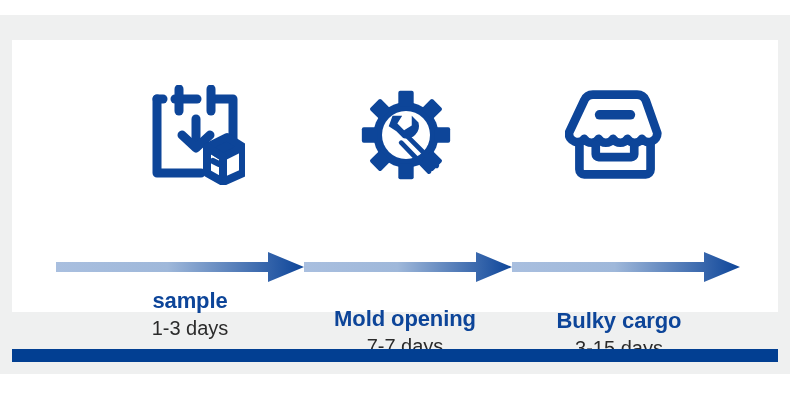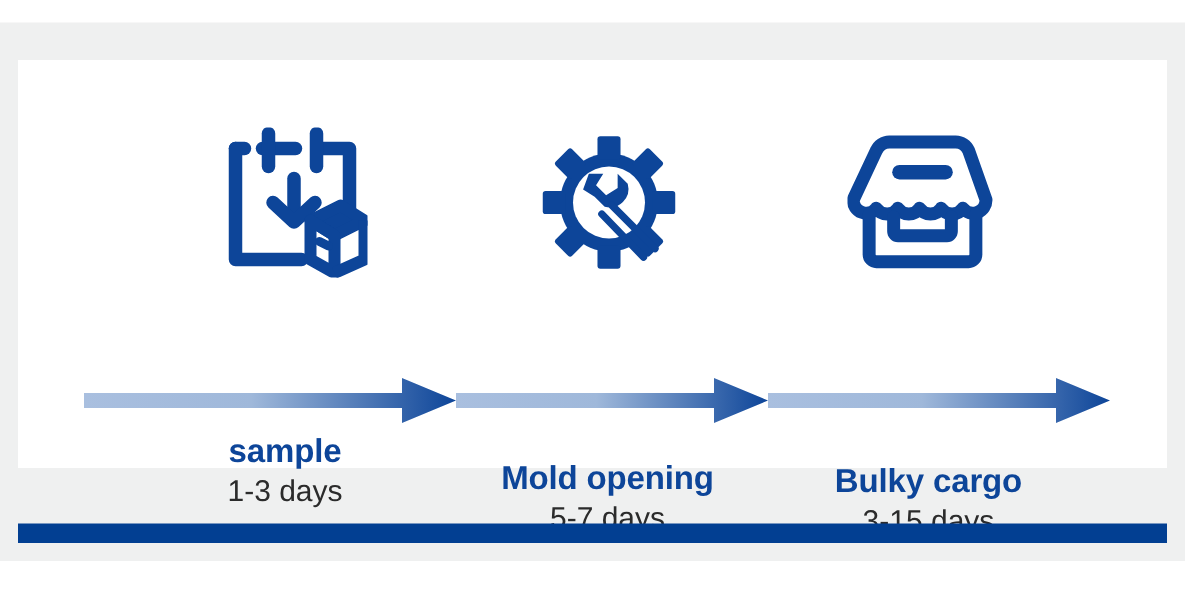--- a/index.html
+++ b/index.html
@@ -259,21 +259,21 @@
 
     <div class="labels">
 
       <div class="label-cell c1">
         <div class="stage-title">sample</div>
         <div class="stage-duration">1-3 days</div>
       </div>
 
       <div class="label-cell c2">
         <div class="stage-title">Mold opening</div>
-        <div class="stage-duration">5-7 days</div>
+        <div class="stage-duration">7-7 days</div>
       </div>
 
       <div class="label-cell c3">
         <div class="stage-title">Bulky cargo</div>
         <div class="stage-duration">3-15 days</div>
       </div>
 
     </div>
 
   </div>

